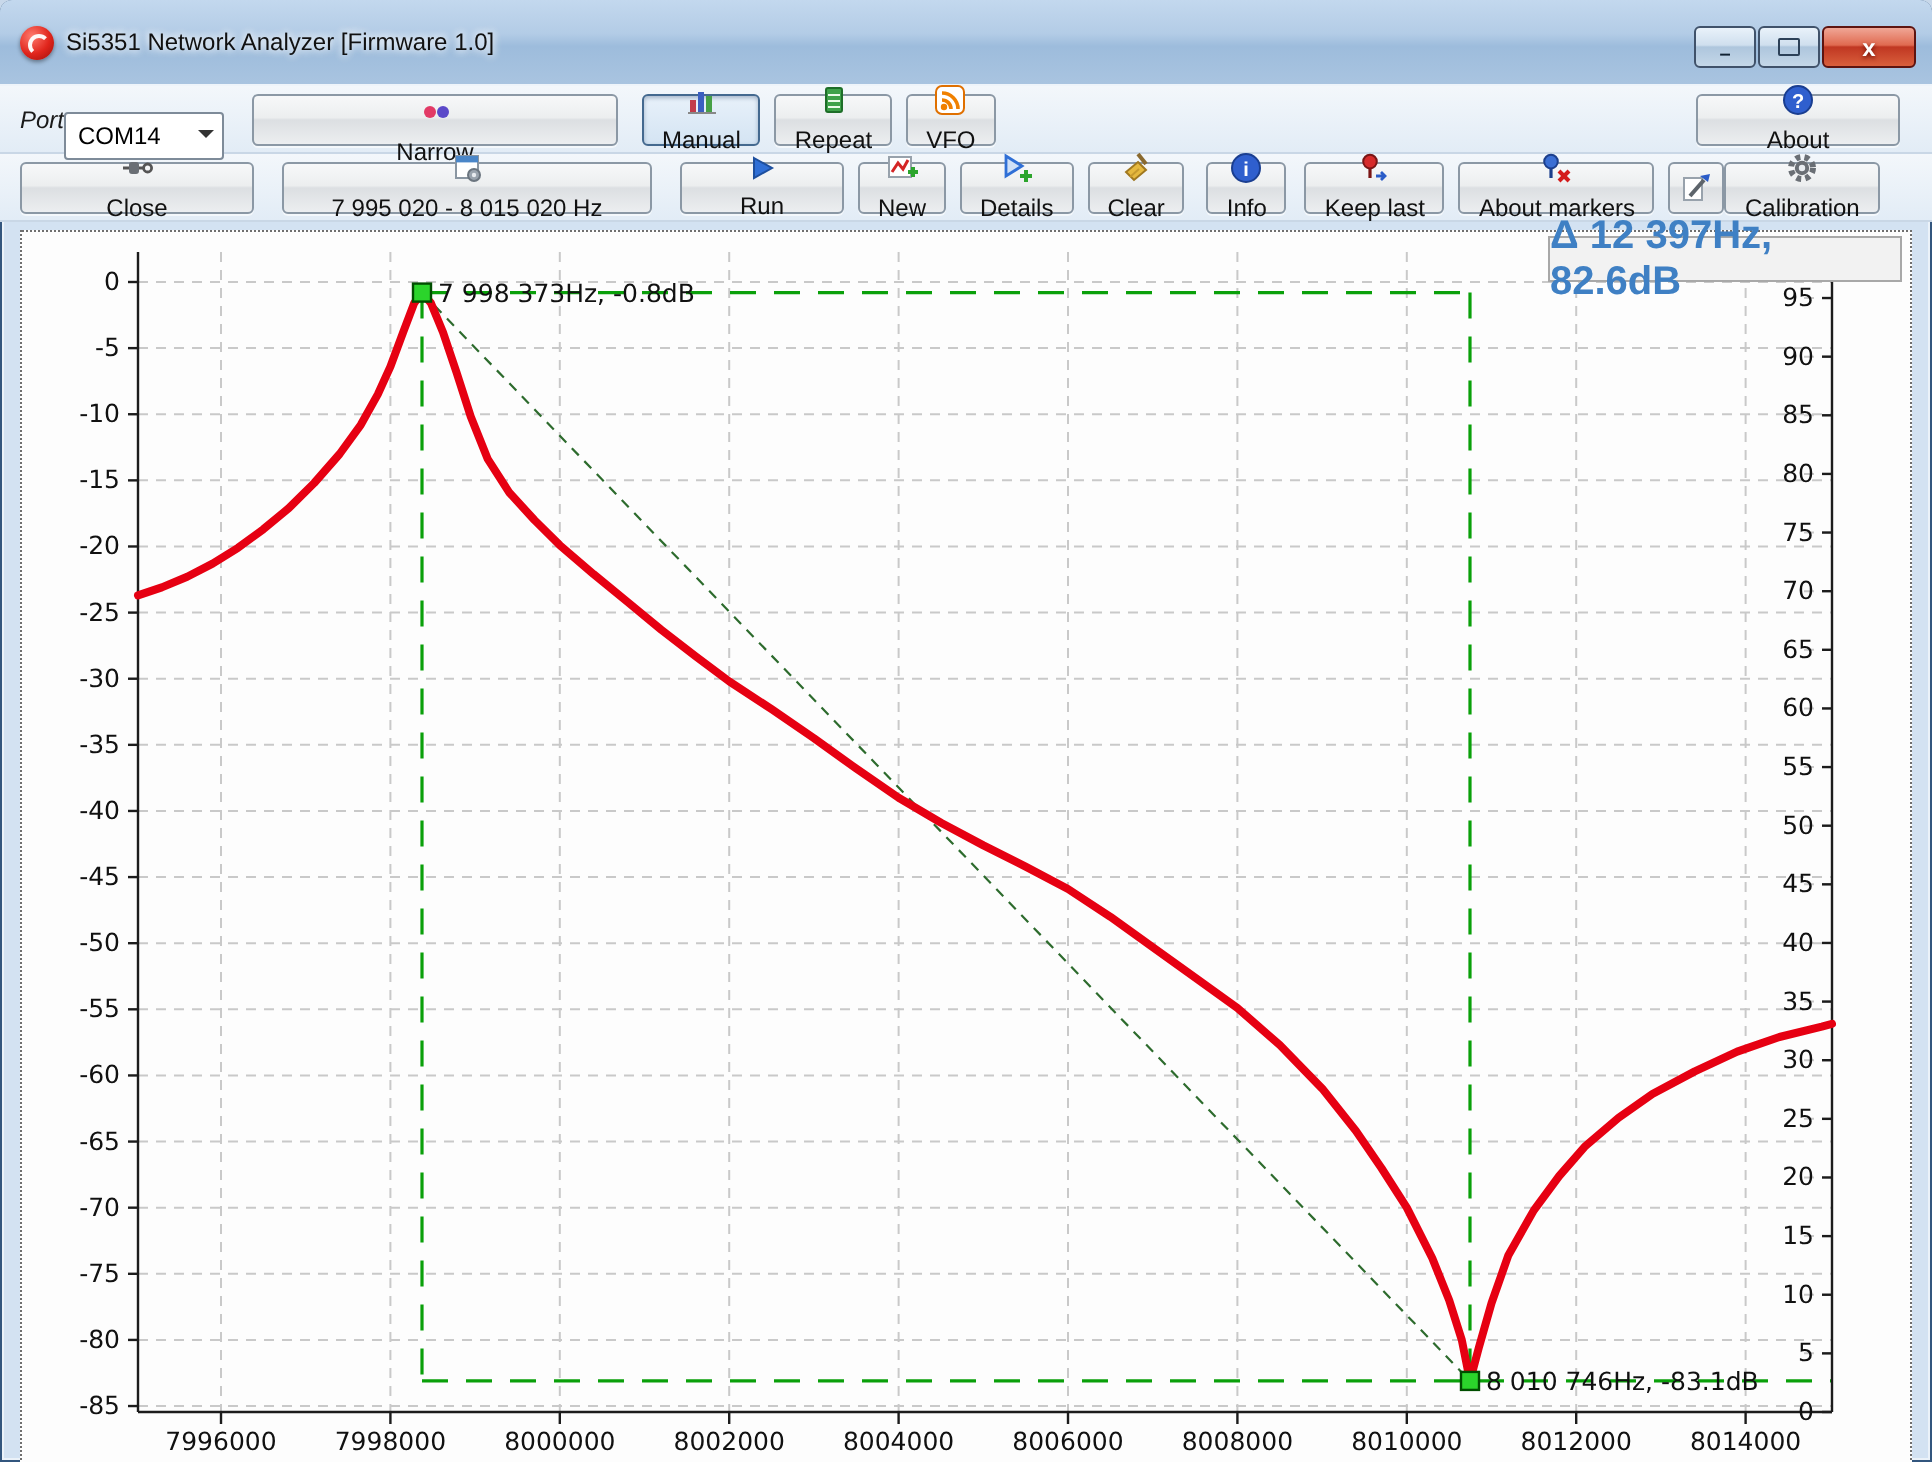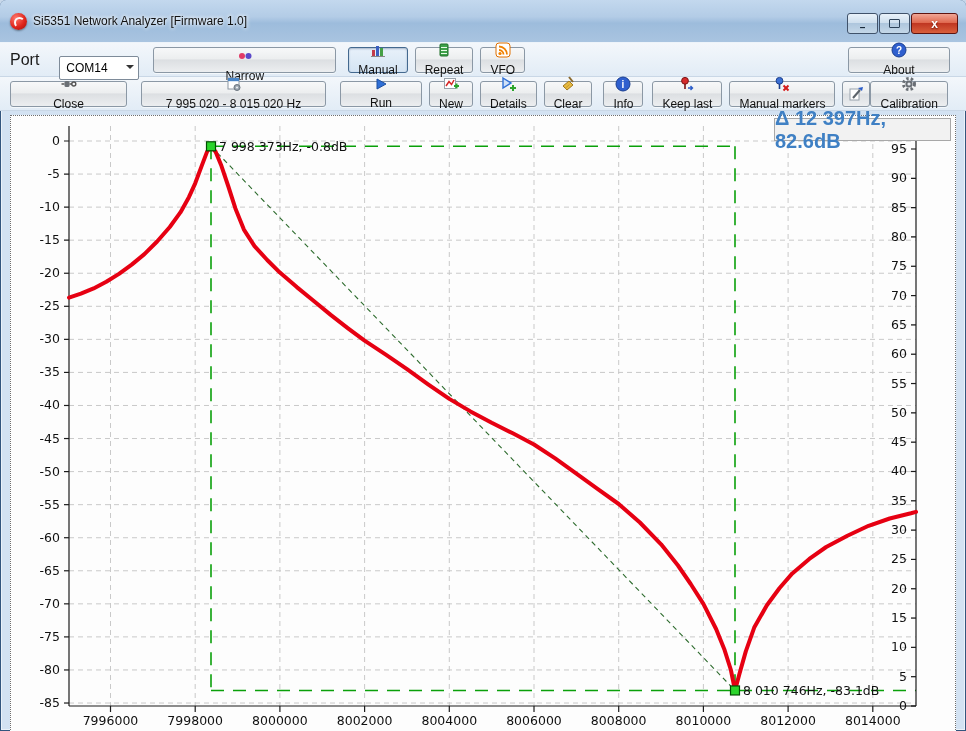--- a/index.html
+++ b/index.html
@@ -20,21 +20,21 @@
           background:linear-gradient(#e9f2fa 0%,#cfdfee 45%,#aec6dd 50%,#c4d7e8 100%);}
   .winbtn.min,.winbtn.max{width:29px;}
   .winbtn.min span{margin-top:7px;font-weight:bold;}
   .maxglyph{width:9px;height:7px;border:1px solid #2c4158;background:transparent;border-radius:1px;}
   .winbtn.close{width:45px;color:#fff;font-weight:bold;font-size:12px;border-color:#5e1410;
           background:linear-gradient(#f0a696 0%,#e06a50 45%,#c03722 50%,#d95f3c 100%);text-shadow:0 1px 2px #6b1006;}
   
   .toolbar{display:flex;align-items:center;height:33px;padding:0 10px;
            background:linear-gradient(#f3f7fb,#e2ecf6);border-bottom:1px solid #c9d7e6;}
   .toolbar.row1{border-top:1px solid #eef4fa;}
-  .tb-label{font-size:16px;color:#1a1a1a;margin-right:20px;}
+  .tb-label{font-size:12px;color:#1a1a1a;margin-right:0;font-style:italic;}
   .combo{width:72px;height:22px;background:#fff;border:1px solid #7e8b99;border-radius:2px;display:flex;align-items:center;
          font-size:12px;padding-left:6px;position:relative;cursor:default;margin-top:16px;}
   .combo .arrow{position:absolute;right:4px;top:8px;width:0;height:0;border:4px solid transparent;border-top-color:#333;}
   .btn{height:24px;border:1px solid #8b98a5;border-radius:3px;display:flex;align-items:center;justify-content:center;
        gap:5px;font-size:12px;color:#111;padding:0 9px;cursor:default;white-space:nowrap;
        background:linear-gradient(#f7f8f9 0%,#eceeef 45%,#dcdfe2 50%,#eceef0 100%);
        box-shadow:0 1px 0 rgba(255,255,255,.6);flex-direction:column;}
   .btn.pressed{border-color:#44698f;background:linear-gradient(#e8f1fa,#d4e4f3);
        box-shadow:inset 0 1px 2px rgba(40,70,110,.35);}
   .btn svg{flex:0 0 auto;}
@@ -203,21 +203,21 @@
       <span>Keep last</span>
     </div>
     <div style="width:7px"></div>
     <div class="btn">
       <svg width="16" height="16">
           <circle cx="5.5" cy="4.8" r="3.4" fill="#3b6fd4" stroke="#1c3f8c"></circle>
           <line x1="5.5" y1="8" x2="5.5" y2="13" stroke="#1c3f8c" stroke-width="1.6"></line>
           <line x1="9.5" y1="9.5" x2="14.5" y2="14.5" stroke="#d41b1b" stroke-width="2"></line>
           <line x1="14.5" y1="9.5" x2="9.5" y2="14.5" stroke="#d41b1b" stroke-width="2"></line>
         </svg>
-      <span>Manual markers</span>
+      <span>About markers</span>
     </div>
     <div style="width:7px"></div>
     <div class="btn" style="width:26px;padding:0">
       <svg width="16" height="16">
           <rect x="2" y="3" width="9" height="11" fill="#fff" stroke="#98a2ac"></rect>
           <line x1="5" y1="12" x2="12" y2="4" stroke="#5d646b" stroke-width="2"></line>
           <path d="M10 2 l5 -1 l-1 4 z" fill="#2a5cc8"></path>
         </svg>
     </div>
     <div class="btn" style="margin-right:8px">

